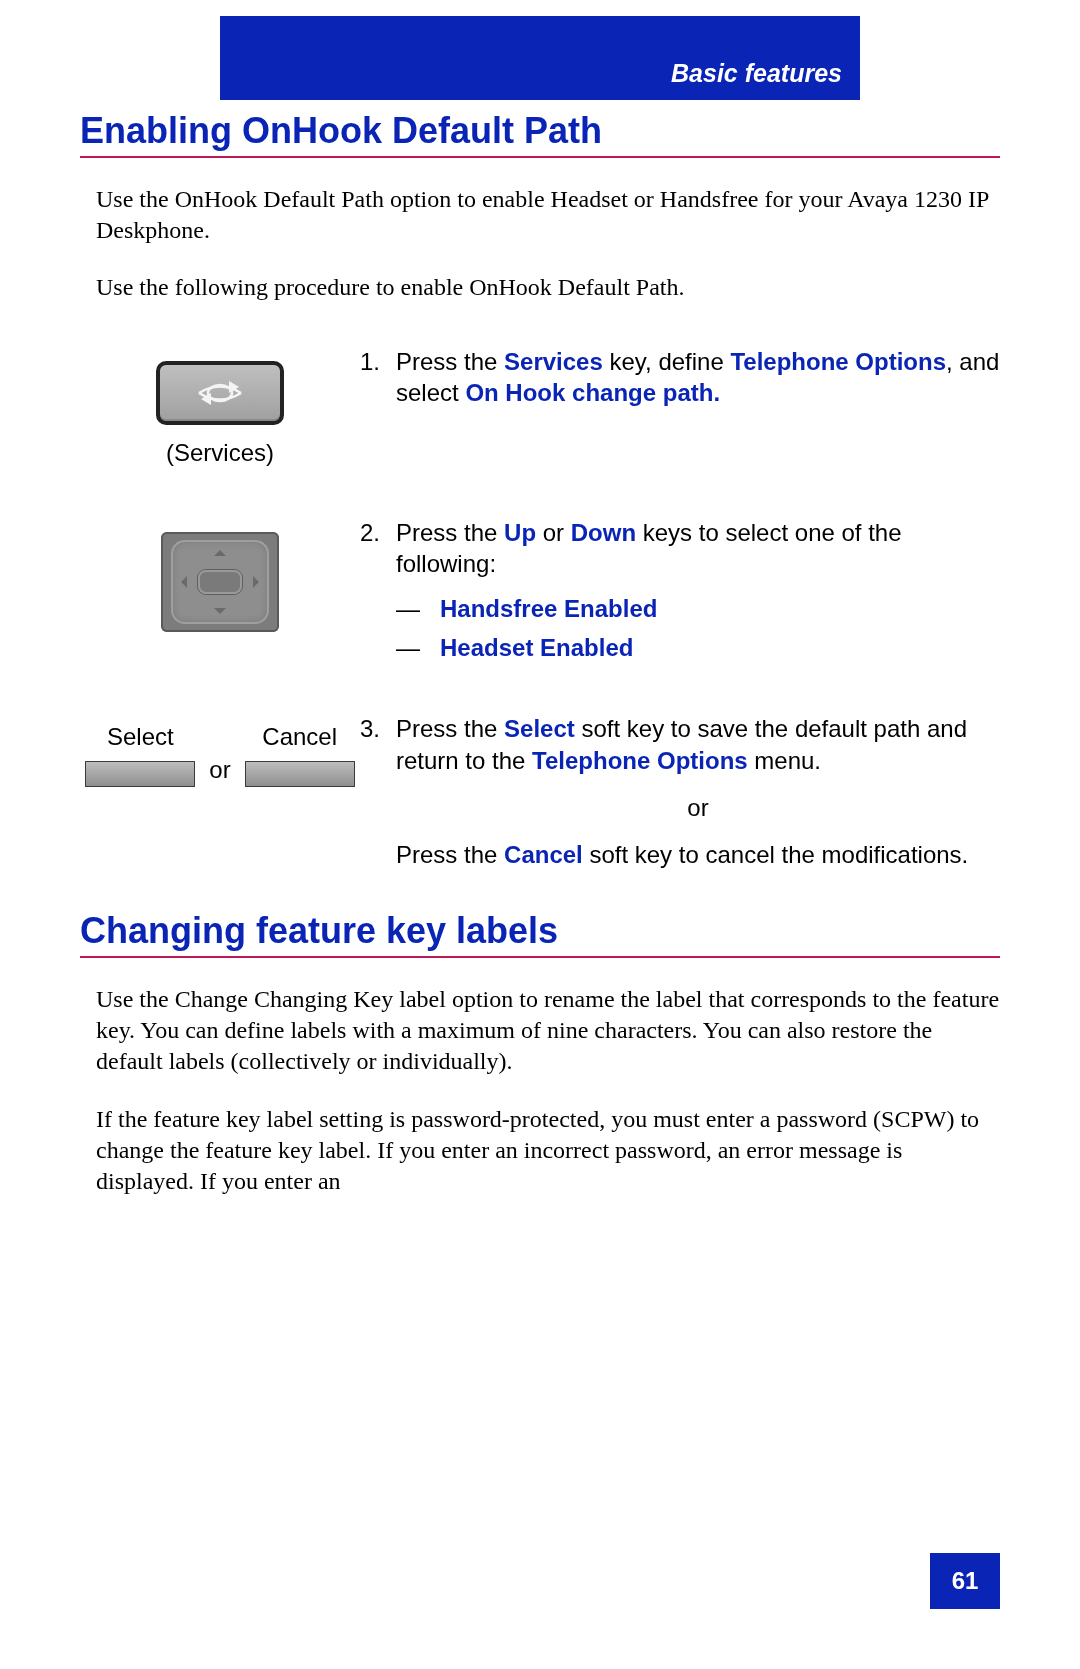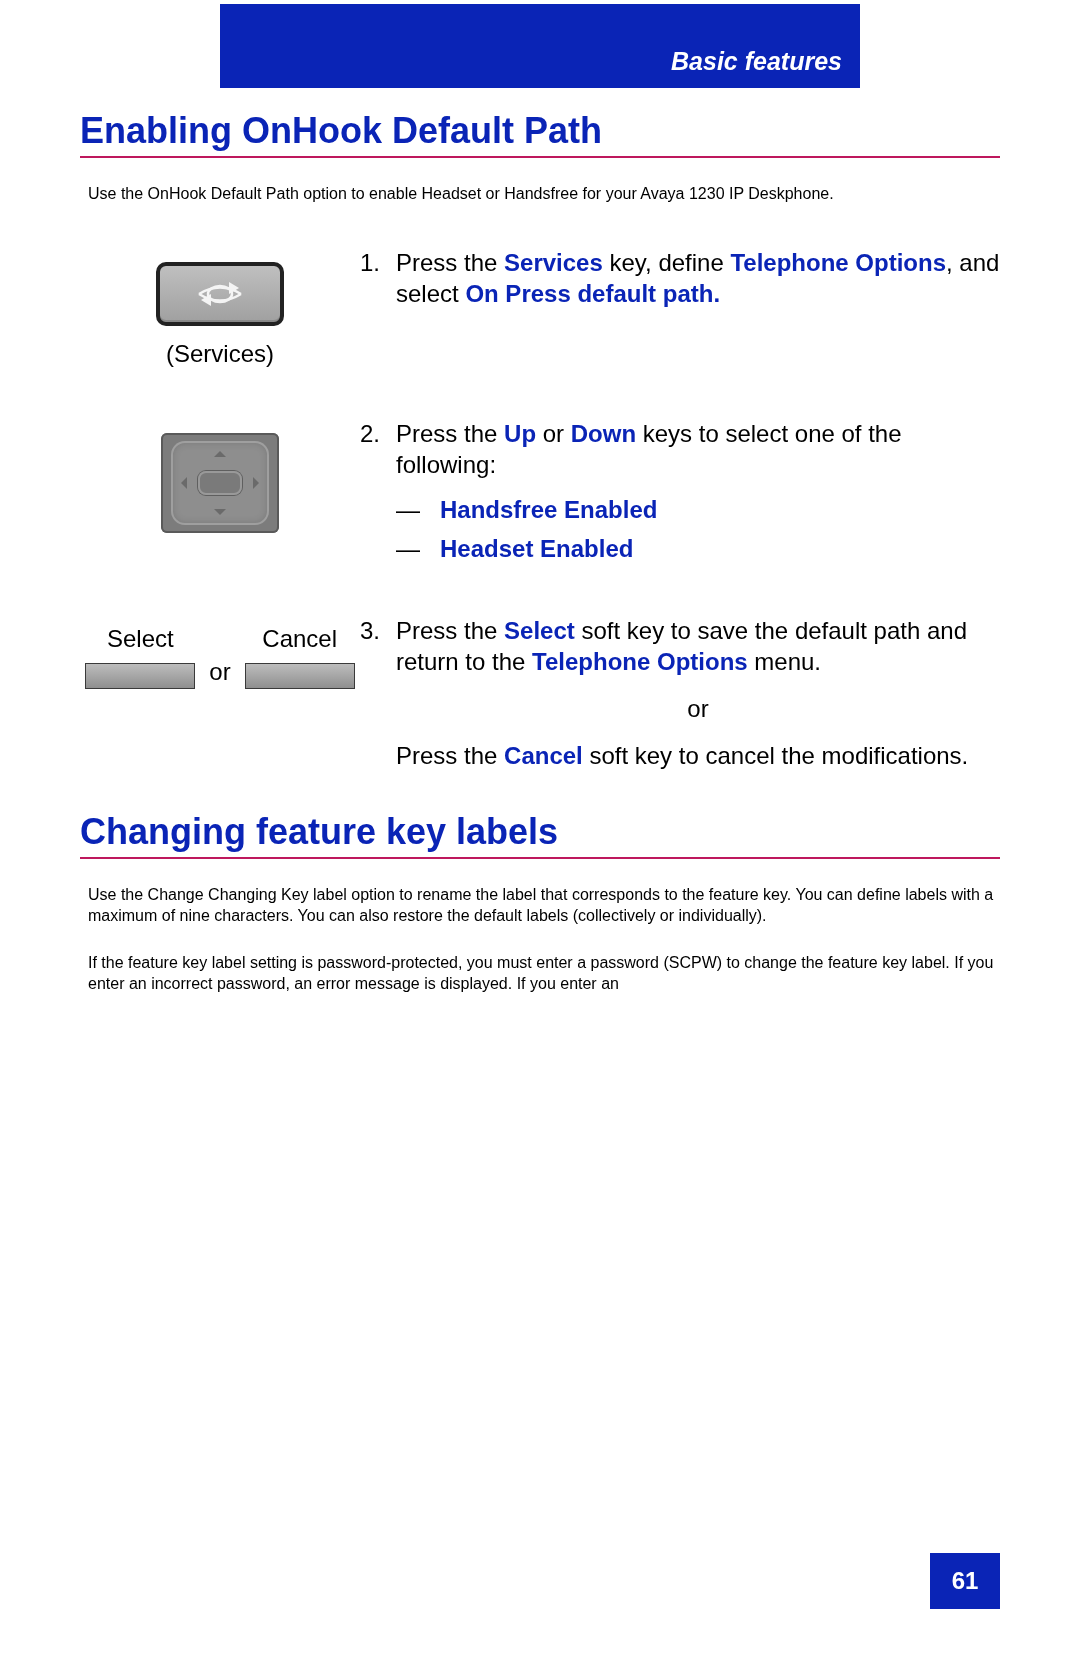--- a/index.html
+++ b/index.html
@@ -13,21 +13,21 @@
     color: #000000;
   }
   .page {
     position: relative;
     width: 1080px;
     height: 1669px;
     box-sizing: border-box;
   }
   .header-bar {
     position: absolute;
-    top: 4px;
+    top: 16px;
     left: 220px;
     width: 640px;
     height: 84px;
     background: #0a24b6;
     display: flex;
     align-items: flex-end;
     justify-content: flex-end;
     padding: 0 18px 12px 0;
     box-sizing: border-box;
   }
@@ -45,23 +45,24 @@
   }
   h1.section {
     color: #0a24b6;
     font-weight: 800;
     font-size: 36px;
     margin: 0 0 4px 0;
     border-bottom: 2px solid #be185d;
     padding-bottom: 4px;
   }
   p.body {
-    font-size: 16px;
+    font-size: 24px;
     line-height: 1.30;
-    margin: 26px 0 0 8px;
+    margin: 26px 0 0 16px;
+    font-family: Liberation Serif, serif;
   }
   .steps {
     margin-top: 42px;
   }
   .step-row {
     display: flex;
     align-items: flex-start;
     margin-bottom: 50px;
   }
   .step-left {
@@ -209,40 +210,41 @@
 
   <div class="header-bar">
     <span>Basic features</span>
   </div>
 
   <div class="content">
 
     <h1 class="section">Enabling OnHook Default Path</h1>
 
     <p class="body">Use the OnHook Default Path option to enable Headset or Handsfree for your Avaya 1230 IP Deskphone.</p>
+    <p class="body">Use the following procedure to enable OnHook Default Path.</p>
 
     <div class="steps">
 
       <div class="step-row">
         <div class="step-left">
           <div class="services-key">
             <svg width="54" height="34" viewBox="0 0 54 34">
               <ellipse cx="27" cy="17" rx="12" ry="8" fill="none" stroke="#f4f4f4" stroke-width="2.5"></ellipse>
               <path d="M6 17 Q27 4 48 17" fill="none" stroke="#f4f4f4" stroke-width="2.5"></path>
               <path d="M6 17 Q27 30 48 17" fill="none" stroke="#f4f4f4" stroke-width="2.5"></path>
               <path d="M36 5 l10 6 l-10 6 Z" fill="#f4f4f4"></path>
               <path d="M18 29 l-10 -6 l10 -6 Z" fill="#f4f4f4"></path>
             </svg>
           </div>
           <div class="services-caption">(Services)</div>
         </div>
         <div class="step-right">
           <div class="step-num">1.</div>
           <div class="step-text">
-            <span>Press the </span><span class="kw">Services</span><span> key, define </span><span class="kw">Telephone Options</span><span>, and select </span><span class="kw">On Press default path.</span>
+            <span>Press the </span><span class="kw">Services</span><span> key, define </span><span class="kw">Telephone Options</span><span>, and select </span><span class="kw">On Hook change path.</span>
           </div>
         </div>
       </div>
 
       <div class="step-row">
         <div class="step-left">
           <div class="nav-pad-outer">
             <div class="nav-pad-inner">
               <div class="nav-center"></div>
               <div class="nav-tri nav-up"></div>

